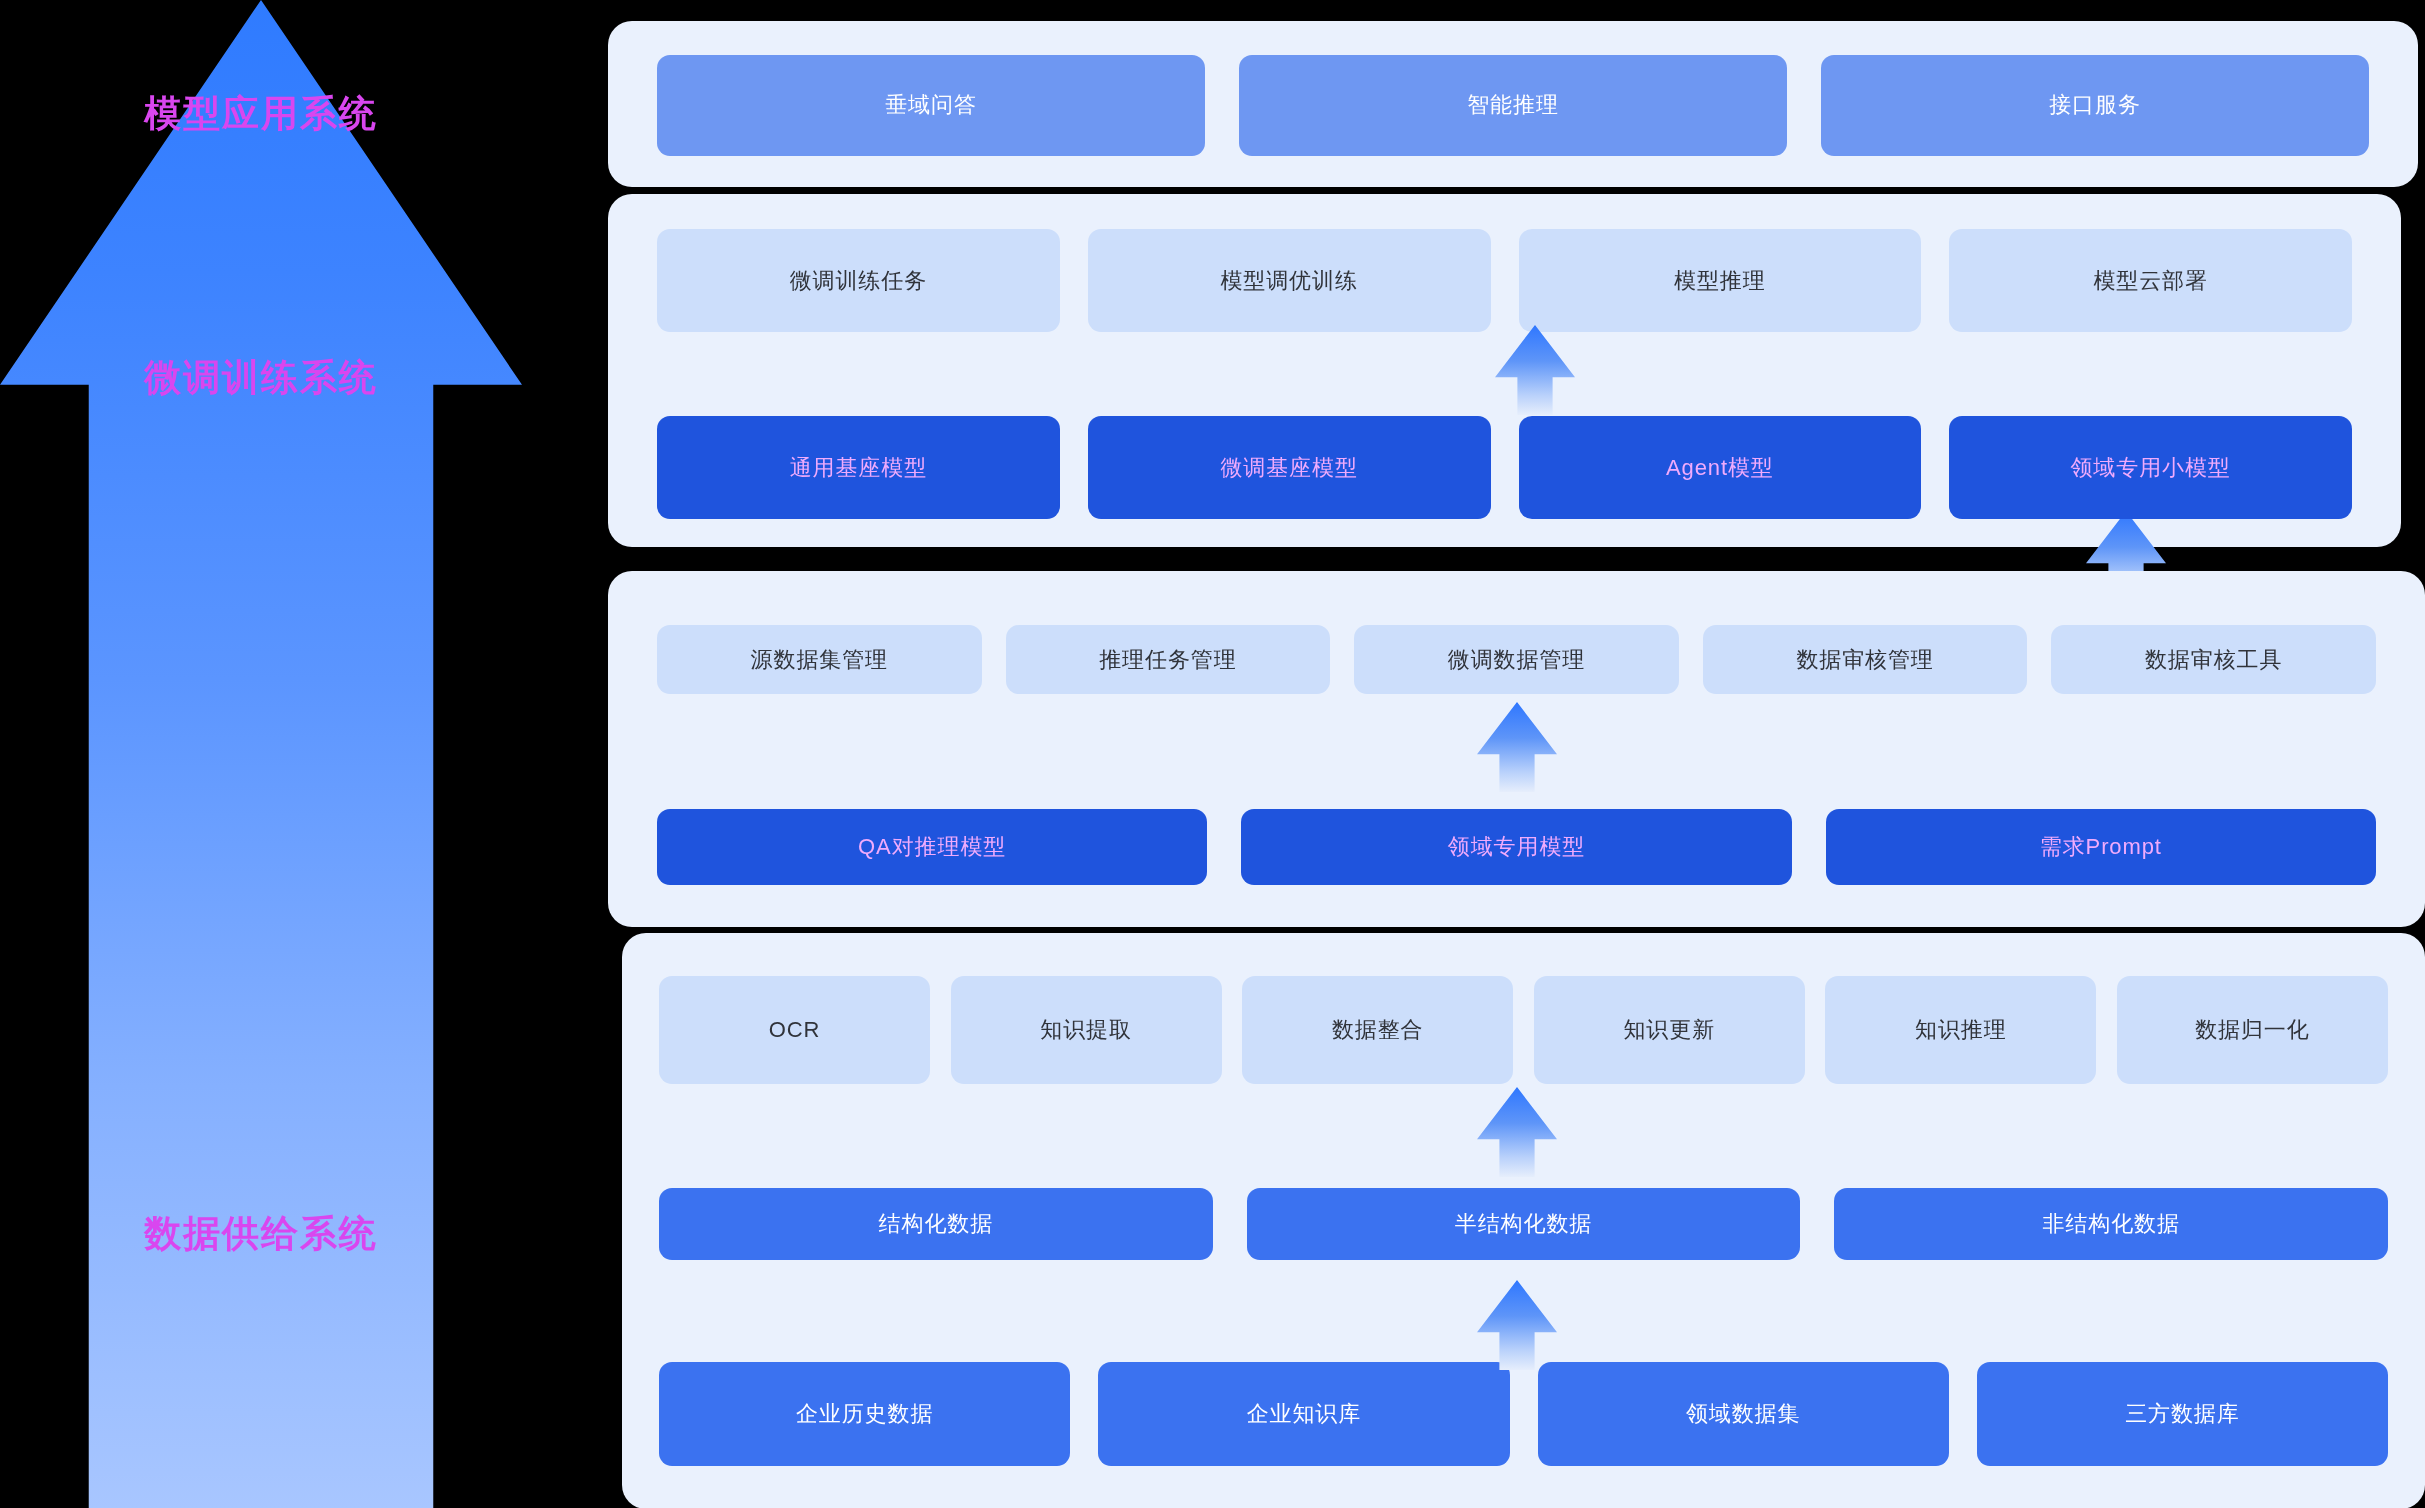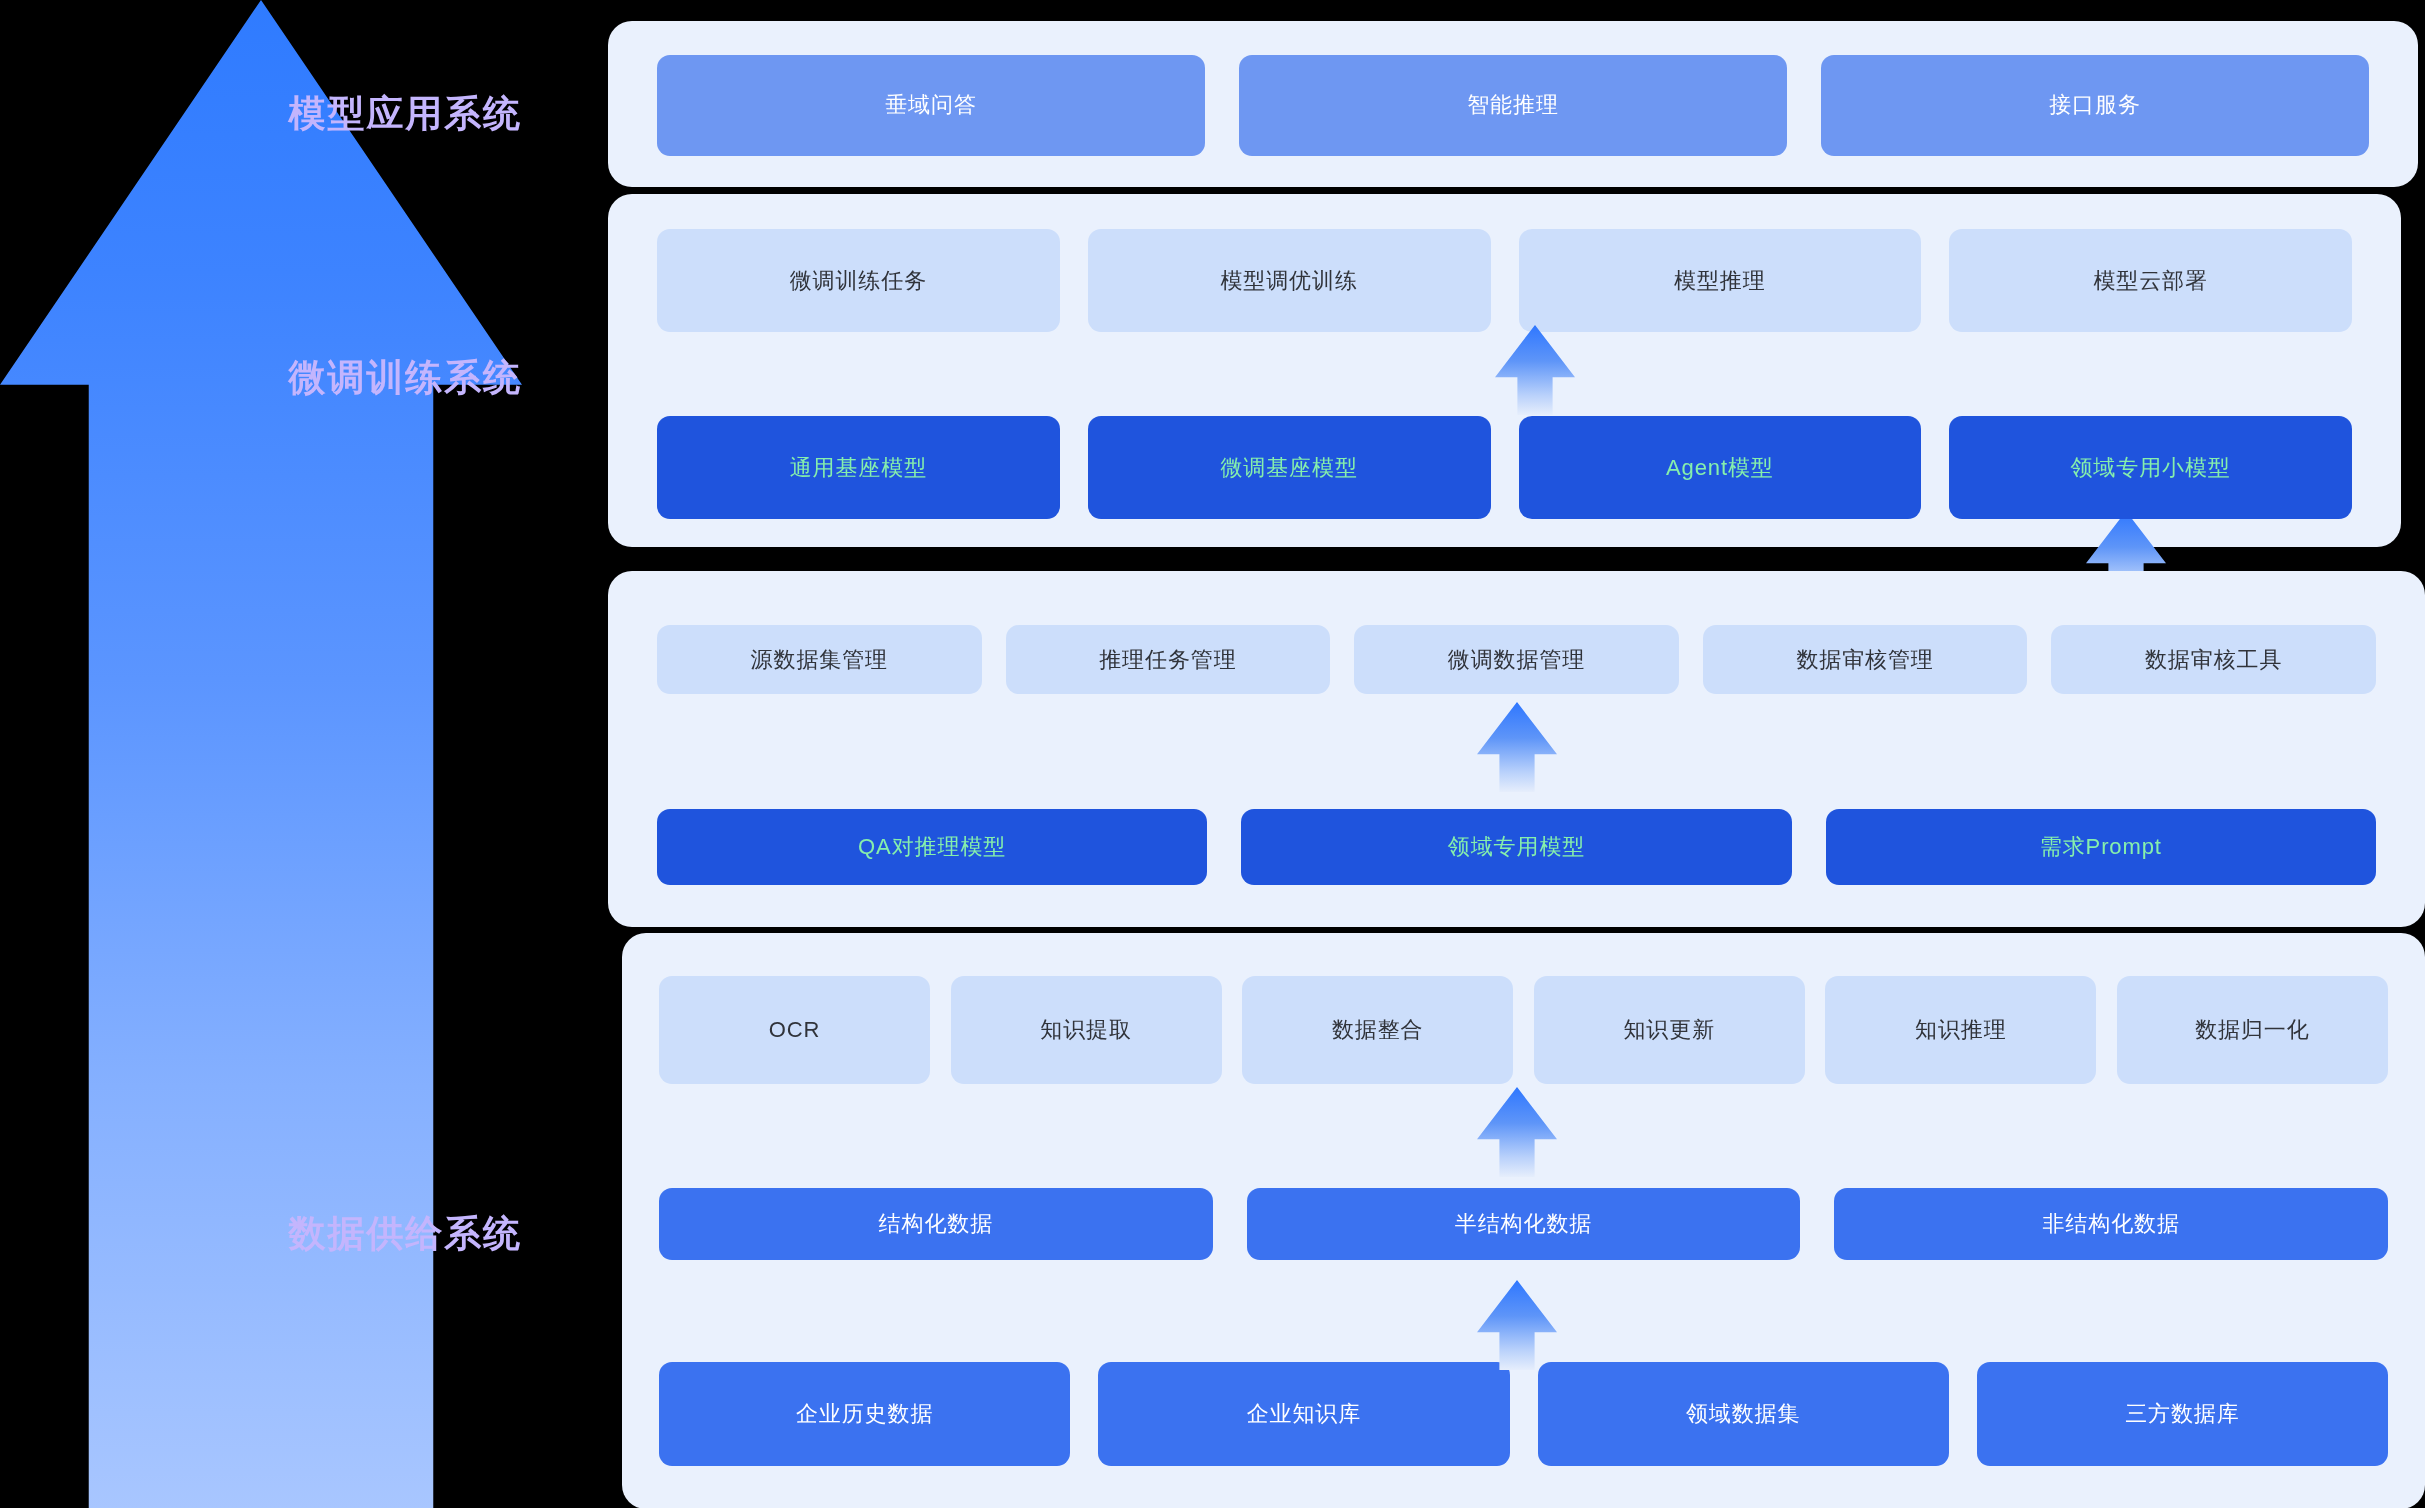--- a/index.html
+++ b/index.html
@@ -13,22 +13,22 @@
   
   .arrow-col{
     position:absolute;left:0;top:0;width:522px;height:1509px;
   }
   .arrow-shape{
     position:absolute;left:0;top:0;width:522px;height:1509px;
     background:linear-gradient(180deg,#2f7bff 0%,#3d83ff 18%,#5b95ff 45%,#85b0ff 72%,#a8c6ff 100%);
     clip-path:polygon(50% 0%, 100% 25.5%, 83% 25.5%, 83% 100%, 17% 100%, 17% 25.5%, 0% 25.5%);
   }
   .arrow-label{
-    position:absolute;left:0;width:522px;text-align:right;
-    color:#c4b5fd;font-weight:bold;font-size:37px;letter-spacing:1.9px;
+    position:absolute;left:0;width:522px;text-align:center;
+    color:#d946ef;font-weight:bold;font-size:37px;letter-spacing:1.9px;
     white-space:nowrap;
   }
   .al-0{top:89px;}
   .al-1{top:353px;}
   .al-2{top:730px;}
   .al-3{top:1209px;}
 
   
   .panel{
     position:absolute;
@@ -52,21 +52,21 @@
     display:flex;align-items:center;justify-content:center;
     text-align:center;
     font-size:22px;
     letter-spacing:0.9px;
     box-sizing:border-box;
     white-space:nowrap;
   }
   
   .chip.mid{background:#6e97f2;color:#ffffff;}
   .chip.pale{background:#ccdefb;color:#30333a;}
-  .chip.deep{background:#1f54dd;color:#86efac;}
+  .chip.deep{background:#1f54dd;color:#f0abfc;}
   .chip.brand{background:#3b72f0;color:#ffffff;}
 
   
   .conn{
     position:absolute;
     width:80px;height:90px;
     background:linear-gradient(180deg,#2f77ff 0%,#5e95f8 40%,#b9d1fb 78%,#e6eefc 100%);
     clip-path:polygon(50% 0%,100% 58%,72% 58%,72% 100%,28% 100%,28% 58%,0% 58%);
   }
 </style>

